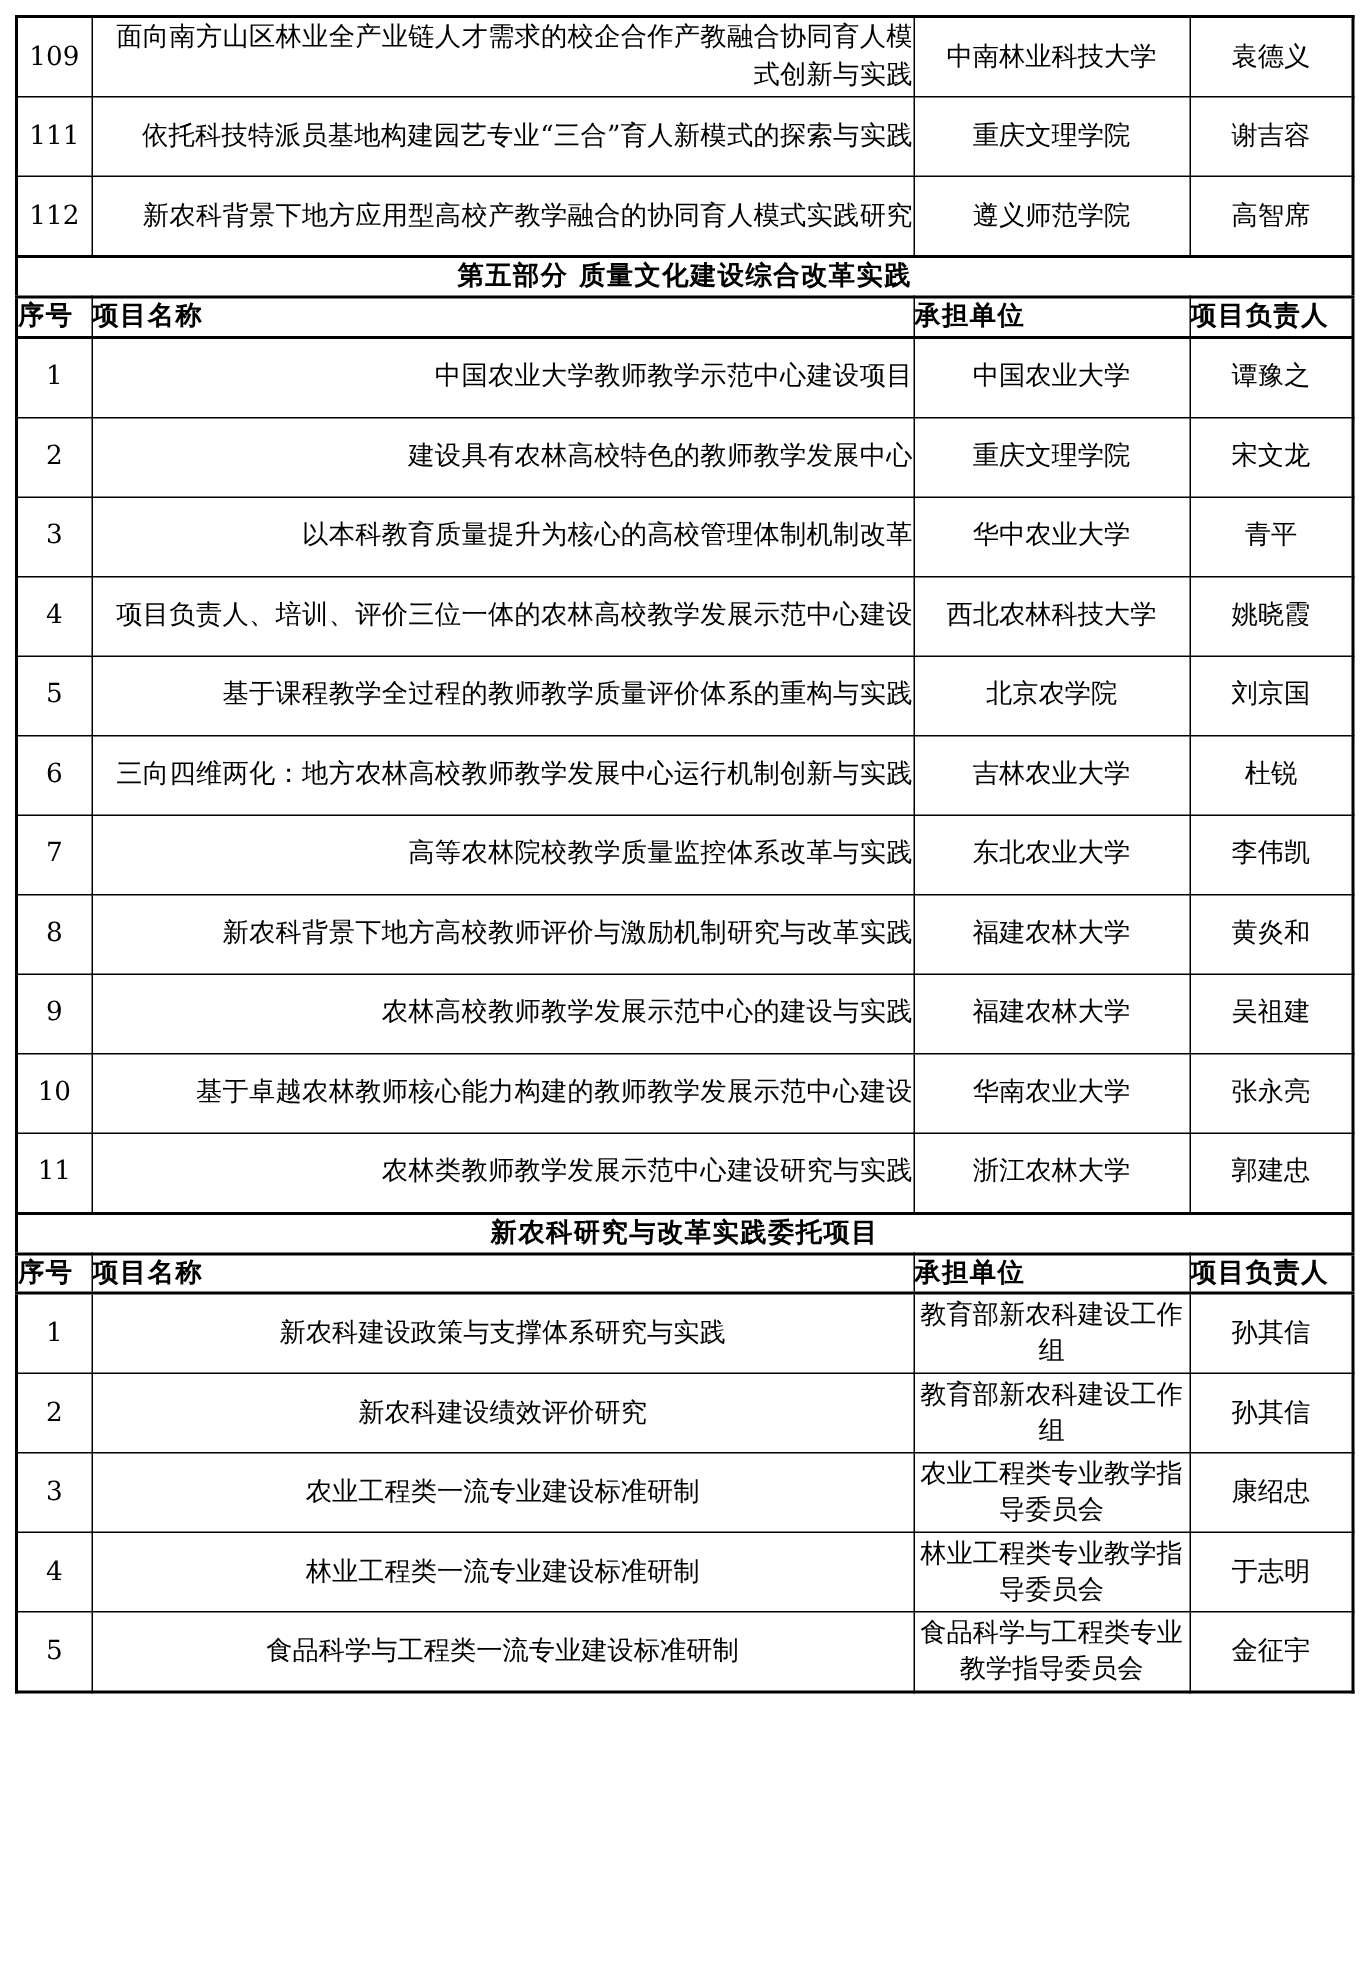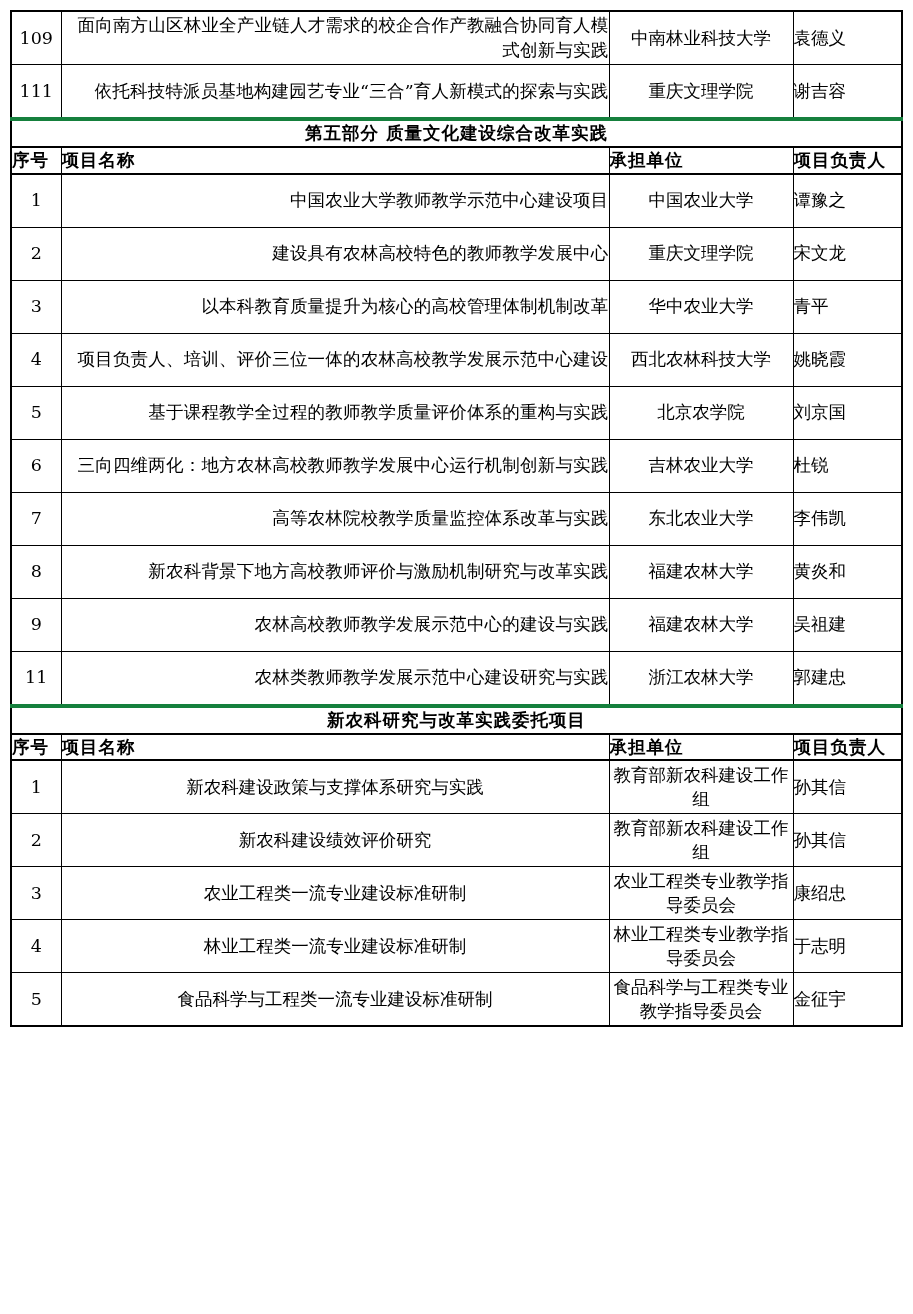--- a/index.html
+++ b/index.html
@@ -56,40 +56,41 @@
   td.name-center {
     text-align: center;
     padding: 4px 6px;
   }
   td.unit {
     text-align: center;
     padding: 3px 3px;
     line-height: 1.32;
   }
   td.owner {
+    text-align: center;
     padding: 3px 2px;
     margin-left: 36px;
   }
   td.section-title {
     text-align: center;
     font-weight: bold;
     font-size: 19px;
     letter-spacing: 1px;
     padding: 16px 0 16px 0;
     border-left: 2px solid #000;
     border-right: 2px solid #000;
   }
   td.col-head {
     font-weight: bold;
     font-size: 19px;
     letter-spacing: 1px;
     padding: 12px 2px;
   }
   tr.divider-top > td {
-    border-top: 4px solid #15803d;
+    border-top: 1px solid #15803d;
   }
   tr.divider-bottom > td {
     border-bottom: 2px solid #000;
   }
   .clip-row td {
     height: 52px;
   }
   .r1 { height: 52px; }
   .r2 { height: 52px; }
 </style>
@@ -111,20 +112,26 @@
         <td class="name">面向南方山区林业全产业链人才需求的校企合作产教融合协同育人模式创新与实践</td>
         <td class="unit">中南林业科技大学</td>
         <td class="owner">袁德义</td>
       </tr>
       <tr>
         <td class="no r2">111</td>
         <td class="name">依托科技特派员基地构建园艺专业“三合”育人新模式的探索与实践</td>
         <td class="unit">重庆文理学院</td>
         <td class="owner">谢吉容</td>
       </tr>
+      <tr class="divider-bottom">
+        <td class="no r2">112</td>
+        <td class="name">新农科背景下地方应用型高校产教学融合的协同育人模式实践研究</td>
+        <td class="unit">遵义师范学院</td>
+        <td class="owner">高智席</td>
+      </tr>
 
       <tr class="divider-top divider-bottom">
         <td class="section-title" colspan="4">第五部分   质量文化建设综合改革实践</td>
       </tr>
 
       <tr class="divider-bottom">
         <td class="col-head">序号</td>
         <td class="col-head">项目名称</td>
         <td class="col-head">承担单位</td>
         <td class="col-head">项目负责人</td>
@@ -176,20 +183,26 @@
         <td class="no r1">8</td>
         <td class="name">新农科背景下地方高校教师评价与激励机制研究与改革实践</td>
         <td class="unit">福建农林大学</td>
         <td class="owner">黄炎和</td>
       </tr>
       <tr>
         <td class="no r1">9</td>
         <td class="name">农林高校教师教学发展示范中心的建设与实践</td>
         <td class="unit">福建农林大学</td>
         <td class="owner">吴祖建</td>
+      </tr>
+      <tr>
+        <td class="no r2">10</td>
+        <td class="name">基于卓越农林教师核心能力构建的教师教学发展示范中心建设</td>
+        <td class="unit">华南农业大学</td>
+        <td class="owner">张永亮</td>
       </tr>
       <tr class="divider-bottom">
         <td class="no r1">11</td>
         <td class="name">农林类教师教学发展示范中心建设研究与实践</td>
         <td class="unit">浙江农林大学</td>
         <td class="owner">郭建忠</td>
       </tr>
 
       <tr class="divider-top divider-bottom">
         <td class="section-title" colspan="4">新农科研究与改革实践委托项目</td>

